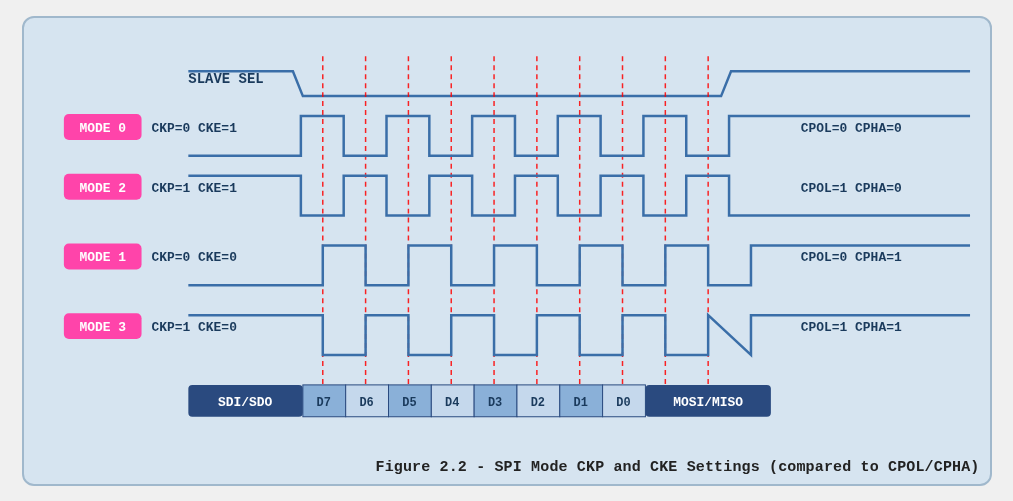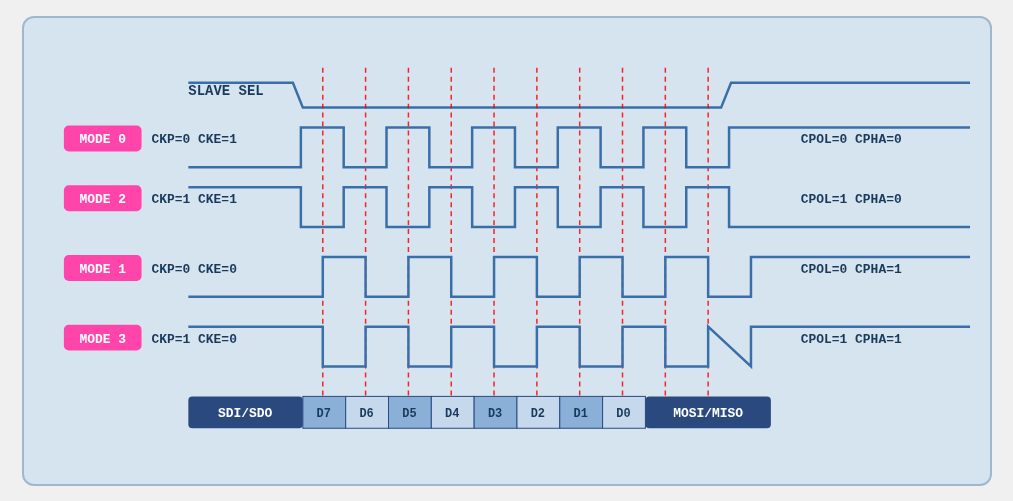--- a/index.html
+++ b/index.html
@@ -134,13 +134,14 @@
       <text x="549" y="366" text-anchor="middle" font-size="12" font-weight="bold" fill="#1a3a5c">D1</text>
 
       <rect x="571" y="345" width="43" height="32" rx="0" fill="#c5d8ec" stroke="#2a4a7f" stroke-width="1"></rect>
       <text x="592" y="366" text-anchor="middle" font-size="12" font-weight="bold" fill="#1a3a5c">D0</text>
 
       <rect x="614" y="345" width="126" height="32" rx="4" fill="#2a4a7f"></rect>
       <text x="677" y="366" text-anchor="middle" font-size="13" font-weight="bold" fill="white">MOSI/MISO</text>
 
     </svg>
   </div>
+  <div class="caption">Figure 2.2 - SPI Mode CKP and CKE Settings (compared to CPOL/CPHA)</div>
 </div>
 
 </body></html>

